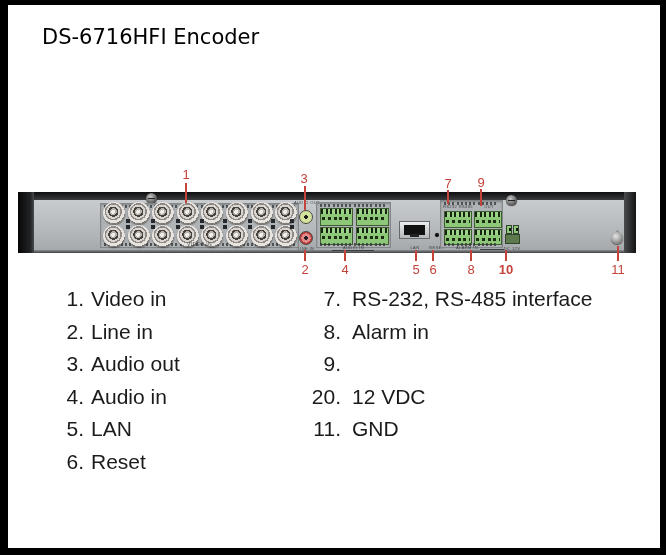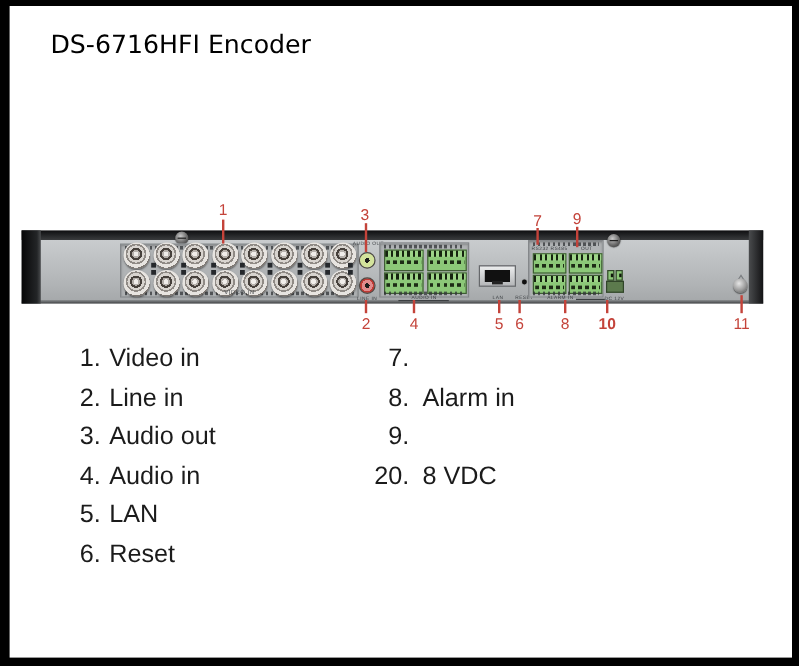--- a/index.html
+++ b/index.html
@@ -230,26 +230,31 @@
     <span class="lnum">5.</span>
     <span class="llab">LAN</span>
   </div>
   <div class="lrow lrow-l" style="top:450px;">
     <span class="lnum">6.</span>
     <span class="llab">Reset</span>
   </div>
 
   <div class="lrow lrow-r" style="top:287px;">
     <span class="lnum">7.</span>
+    <span class="llab">RS-232, RS-485 interface</span>
   </div>
   <div class="lrow lrow-r" style="top:320px;">
     <span class="lnum">8.</span>
     <span class="llab">Alarm in</span>
   </div>
   <div class="lrow lrow-r" style="top:352px;">
     <span class="lnum">9.</span>
   </div>
   <div class="lrow lrow-r" style="top:385px;">
     <span class="lnum">20.</span>
-    <span class="llab">8 VDC</span>
+    <span class="llab">12 VDC</span>
+  </div>
+  <div class="lrow lrow-r" style="top:417px;">
+    <span class="lnum">11.</span>
+    <span class="llab">GND</span>
   </div>
 
 </div>
 
 </body></html>

